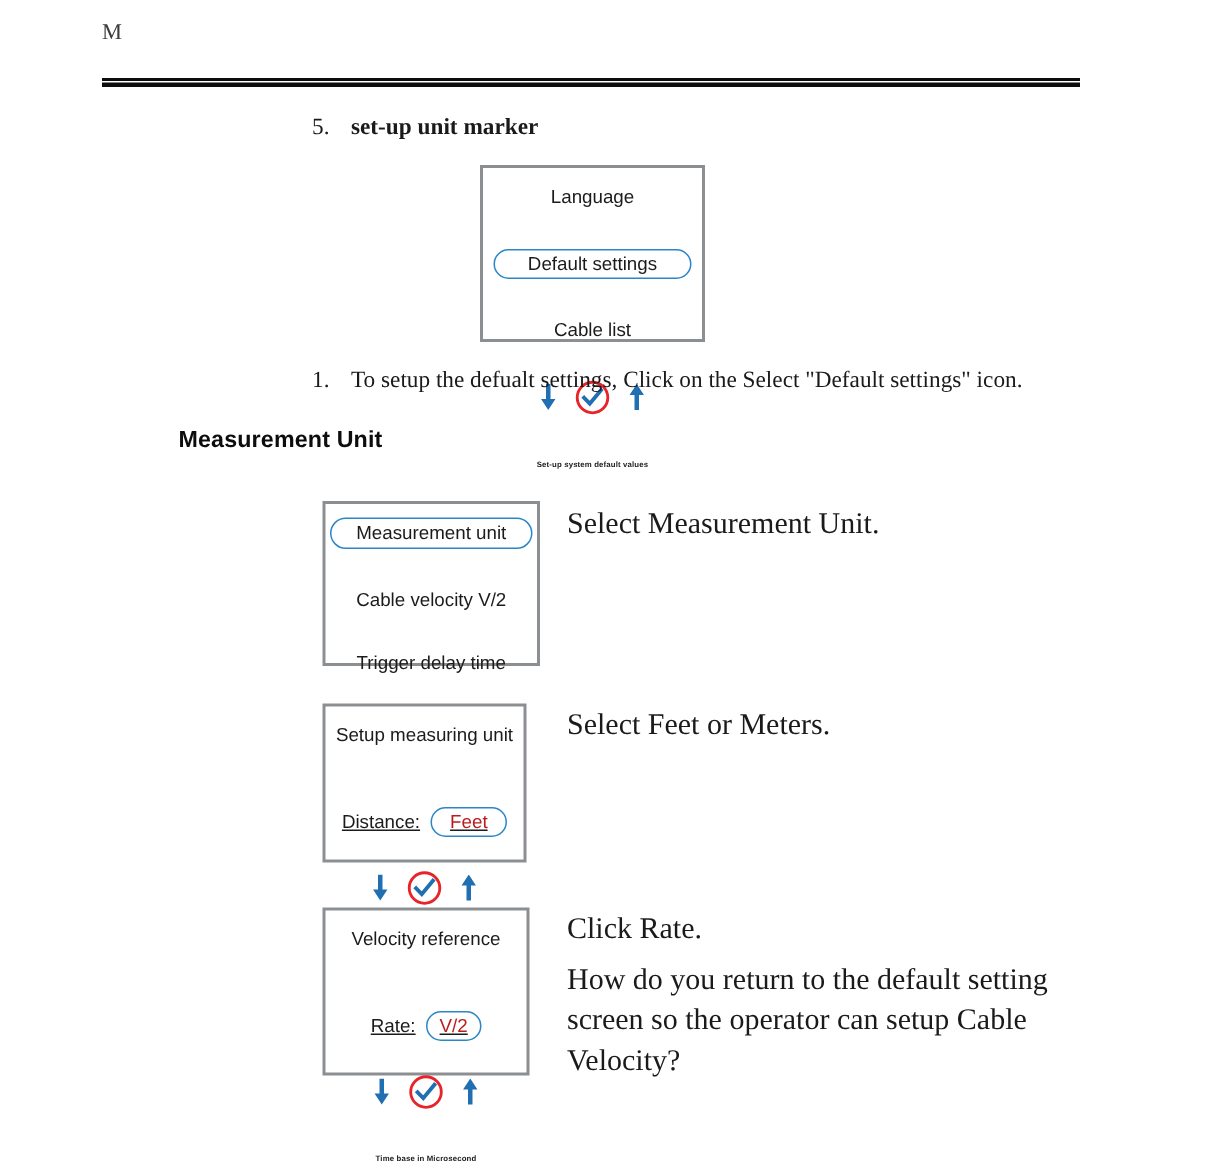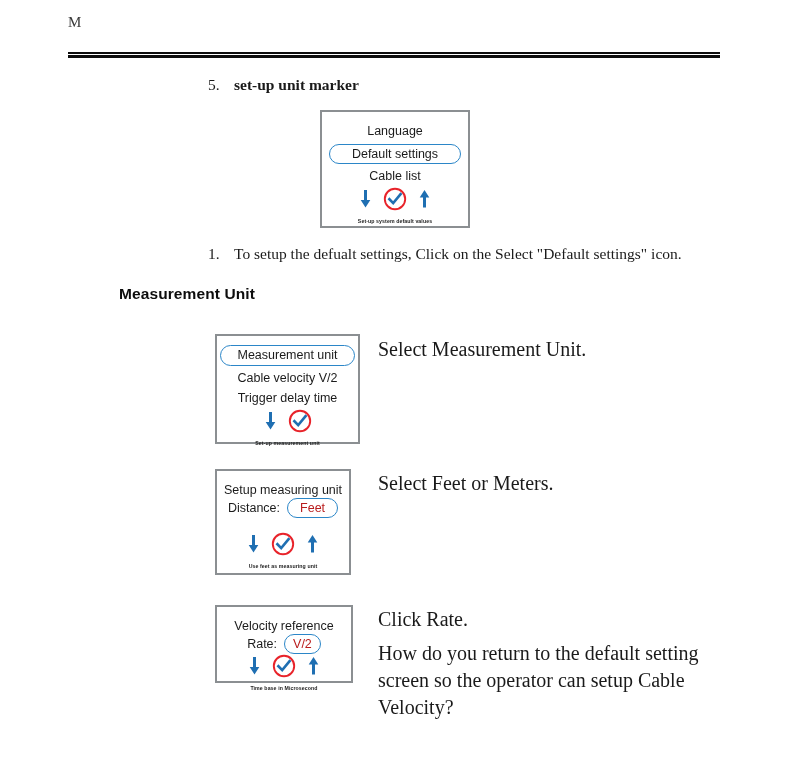--- a/index.html
+++ b/index.html
@@ -89,25 +89,26 @@
   
   .device-screen {
     position: absolute;
     background: #ffffff;
     border: 2px solid #8b8f92;
     box-sizing: border-box;
     font-family: "Liberation Sans", sans-serif;
     display: flex;
     flex-direction: column;
     align-items: center;
+    gap: 22px;
   }
   .screen-1 { left: 320px; top: 110px;  width: 150px; height: 118px; padding-top: 9px; }
   .screen-2 { left: 215px; top: 334px;  width: 145px; height: 110px; padding-top: 7px; }
   .screen-3 { left: 215px; top: 469px;  width: 136px; height: 106px; padding-top: 9px; }
-  .screen-4 { left: 215px; top: 605px;  width: 138px; height: 78px; padding-top: 9px; }
+  .screen-4 { left: 215px; top: 605px;  width: 138px; height: 112px; padding-top: 9px; }
 
   .menu-row {
     font-size: 12.5px;
     color: #1b1b1b;
     text-align: center;
     line-height: 1;
     padding: 4px 0;
     white-space: nowrap;
   }
   .menu-row.selected {
@@ -118,22 +119,23 @@
   }
   .screen-1 .menu-row.selected { padding-left: 22px; padding-right: 22px; }
 
   
   .field-row {
     display: flex;
     align-items: center;
     gap: 7px;
     font-size: 12.5px;
     color: #1b1b1b;
-    margin-top: 1px;
+    margin-top: 19px;
     white-space: nowrap;
+    text-decoration: underline;
   }
   .field-value {
     border: 1.6px solid #2b86c8;
     border-radius: 11px;
     padding: 2px 12px;
     font-size: 12.5px;
     color: #b91c1c;
   }
   .field-value.narrow { padding: 2px 8px; }
 

